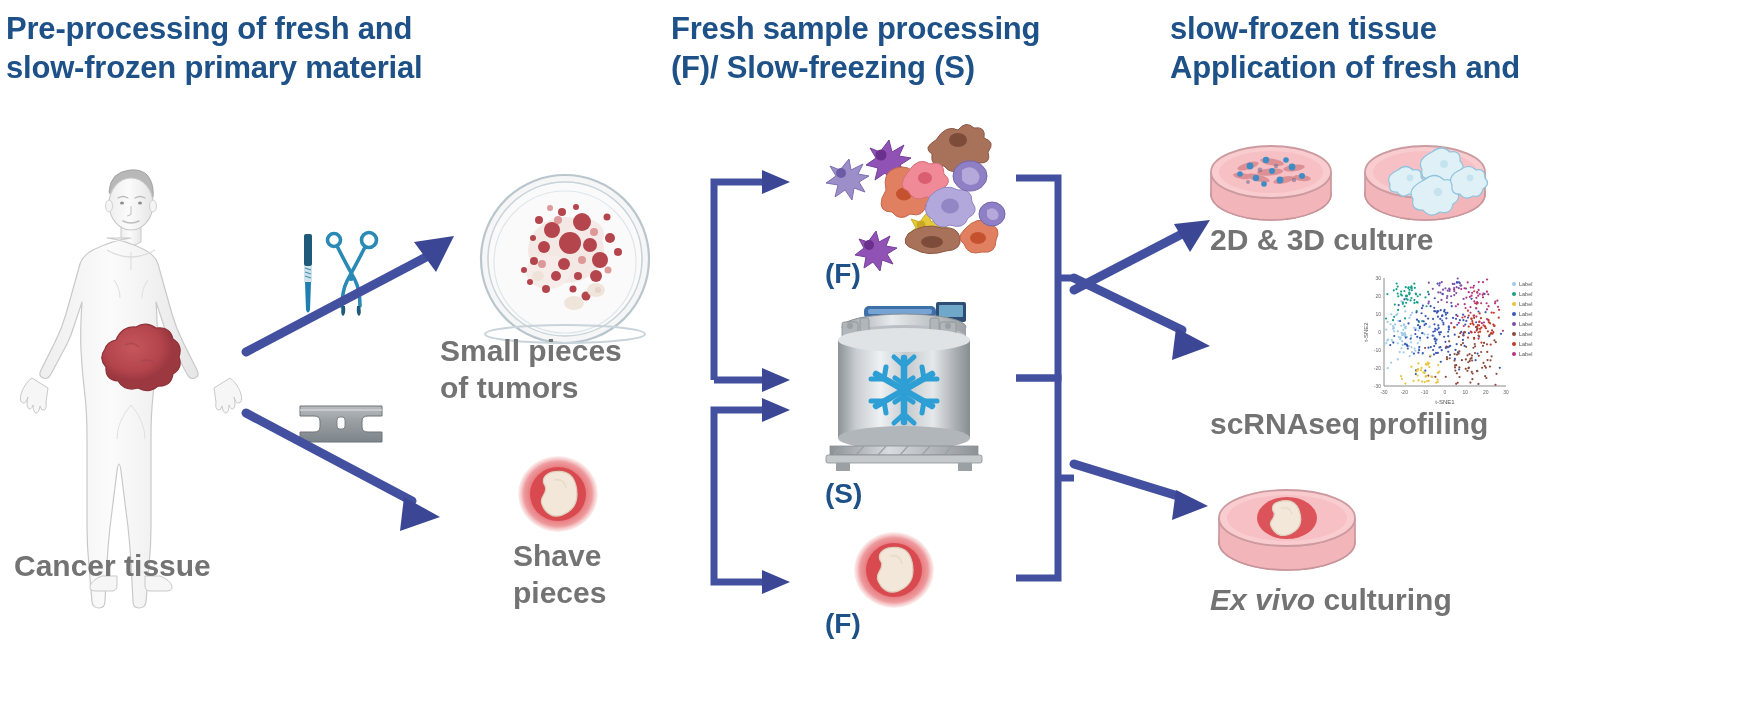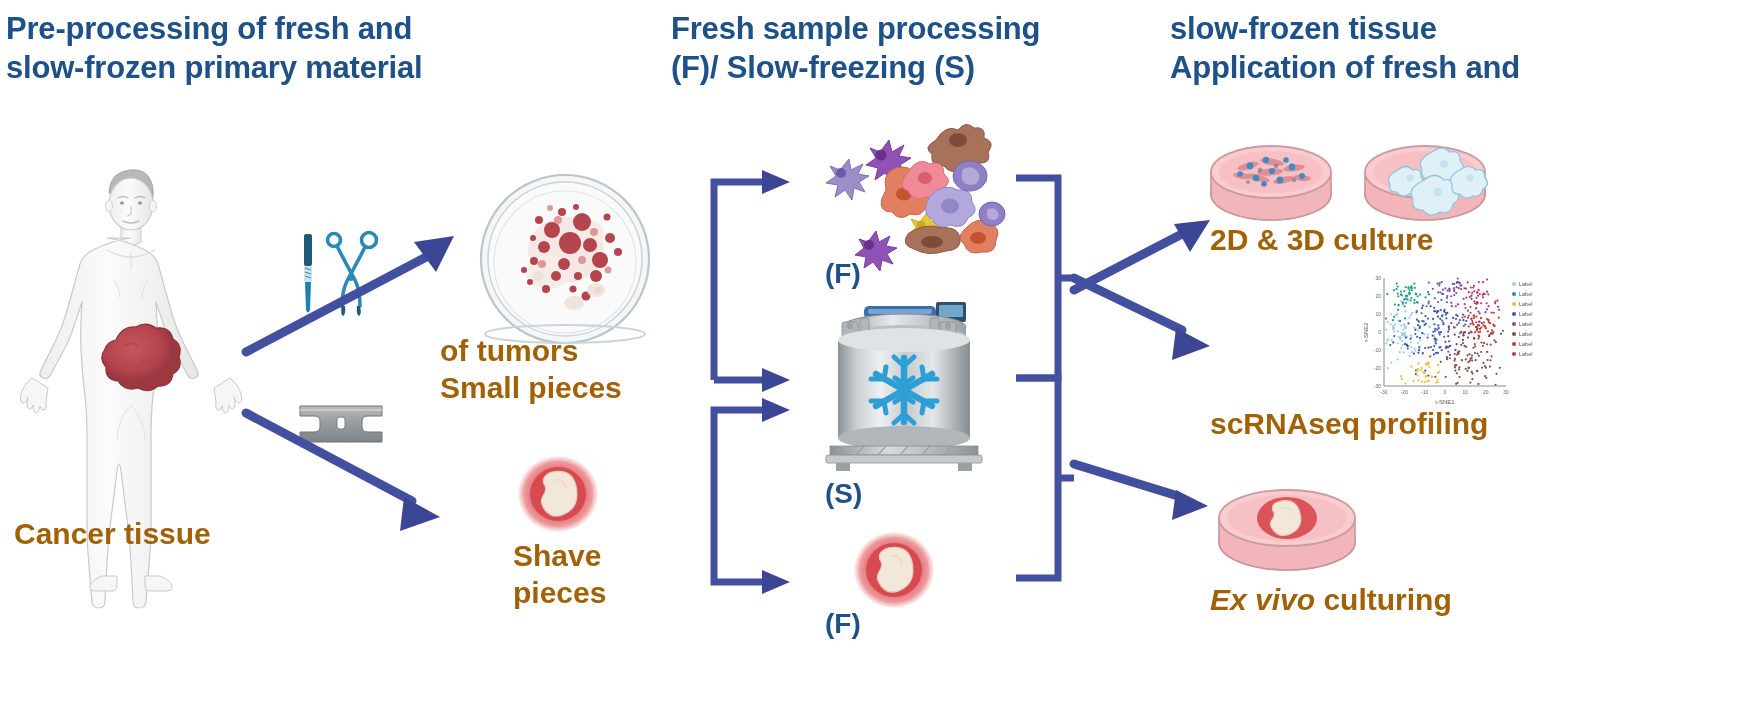--- a/index.html
+++ b/index.html
@@ -15,21 +15,21 @@
 
   .heading {
     color:#1d5187;
     font-weight:bold;
     font-size:31px;
     line-height:1.25;
     letter-spacing:-0.2px;
     margin-top:8px;
   }
   .label {
-    color:#a16207;
+    color:#737373;
     font-weight:bold;
     font-size:30px;
     line-height:1.22;
   }
   .tag {
     color:#1d5187;
     font-weight:bold;
     font-size:28px;
   }
   .ital { font-style:italic; }
@@ -123,21 +123,21 @@
                  q6 -14 20 -13 q10 -6 20 1 q14 -2 17 11
                  q10 6 6 18 q4 11 -6 17 q-2 13 -15 12
                  q-9 8 -20 2 q-13 4 -20 -7
                  q-13 -1 -12 -14 q-8 -9 -1 -18 q2 -7 11 -9z" fill="url(#tumG)" stroke="#8e3138" stroke-width="1.2"></path>
         <path d="M115 205 q8 -4 14 2" stroke="#a0444b" stroke-width="1.6" fill="none" opacity="0.6"></path>
         <path d="M131 221 q10 -3 14 4" stroke="#a0444b" stroke-width="1.6" fill="none" opacity="0.5"></path>
       </g>
     </svg>
   </div>
 
-  <div class="abs label" style="left:14px; top:516px;">Cancer tissue</div>
+  <div class="abs label" style="left:14px; top:548px;">Cancer tissue</div>
 
   <div class="abs" style="left:296px; top:232px;">
     <svg width="110" height="90" viewBox="0 0 110 90">
 
       <g>
         <rect x="8" y="2" width="8" height="32" rx="2" fill="#1f5a7a"></rect>
         <rect x="8" y="34" width="8" height="16" fill="#cfe3ec"></rect>
         <path d="M9 36 l6 2 M9 40 l6 2 M9 44 l6 2" stroke="#4a8fae" stroke-width="1.2"></path>
         <path d="M9 50 l6 0 l-1 28 q-2 5 -4 0z" fill="#1f7fb0"></path>
       </g>
@@ -230,22 +230,22 @@
       <g fill="#efe3d8" opacity="0.9">
         <ellipse cx="118" cy="118" rx="9" ry="7"></ellipse>
         <ellipse cx="96" cy="131" rx="10" ry="7"></ellipse>
         <ellipse cx="60" cy="104" rx="6" ry="5"></ellipse>
       </g>
       <ellipse cx="87" cy="162" rx="80" ry="9" fill="none" stroke="#c8d3da" stroke-width="2"></ellipse>
     </svg>
   </div>
 
   <div class="abs label" style="left:440px; top:333px; width:240px;">
+    <div>Small pieces</div>
     <div>of  tumors</div>
-    <div>Small pieces</div>
   </div>
 
   <div class="abs" style="left:512px; top:452px;">
     <svg width="92" height="84" viewBox="0 0 92 84">
       <defs>
         <radialGradient id="bioR" cx="50%" cy="50%">
           <stop offset="55%" stop-color="#e05a5f"></stop>
           <stop offset="85%" stop-color="#e8797d" stop-opacity="0.75"></stop>
           <stop offset="100%" stop-color="#f0a0a3" stop-opacity="0.15"></stop>
         </radialGradient>

